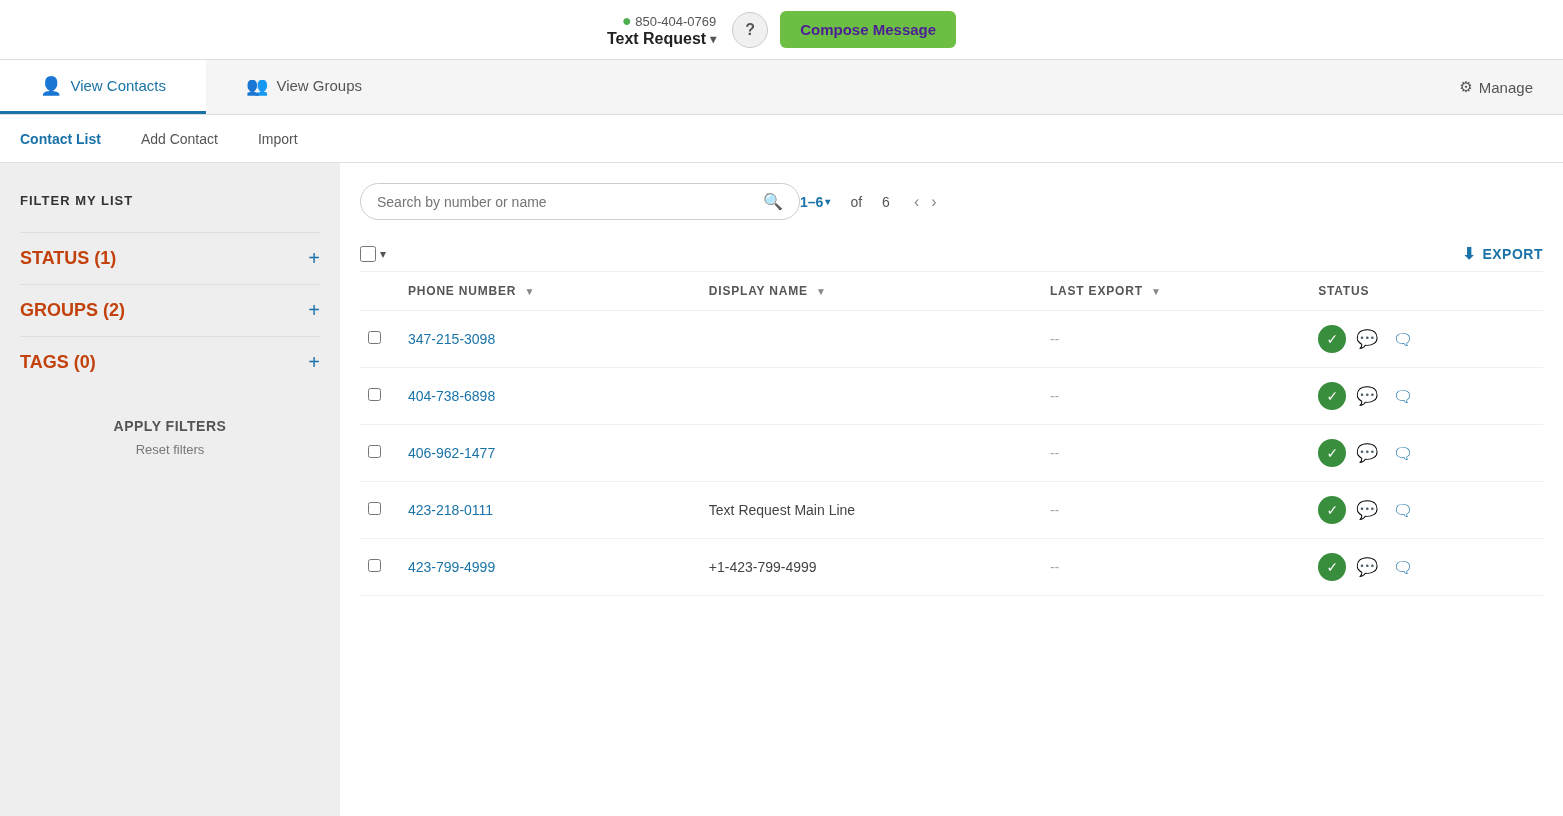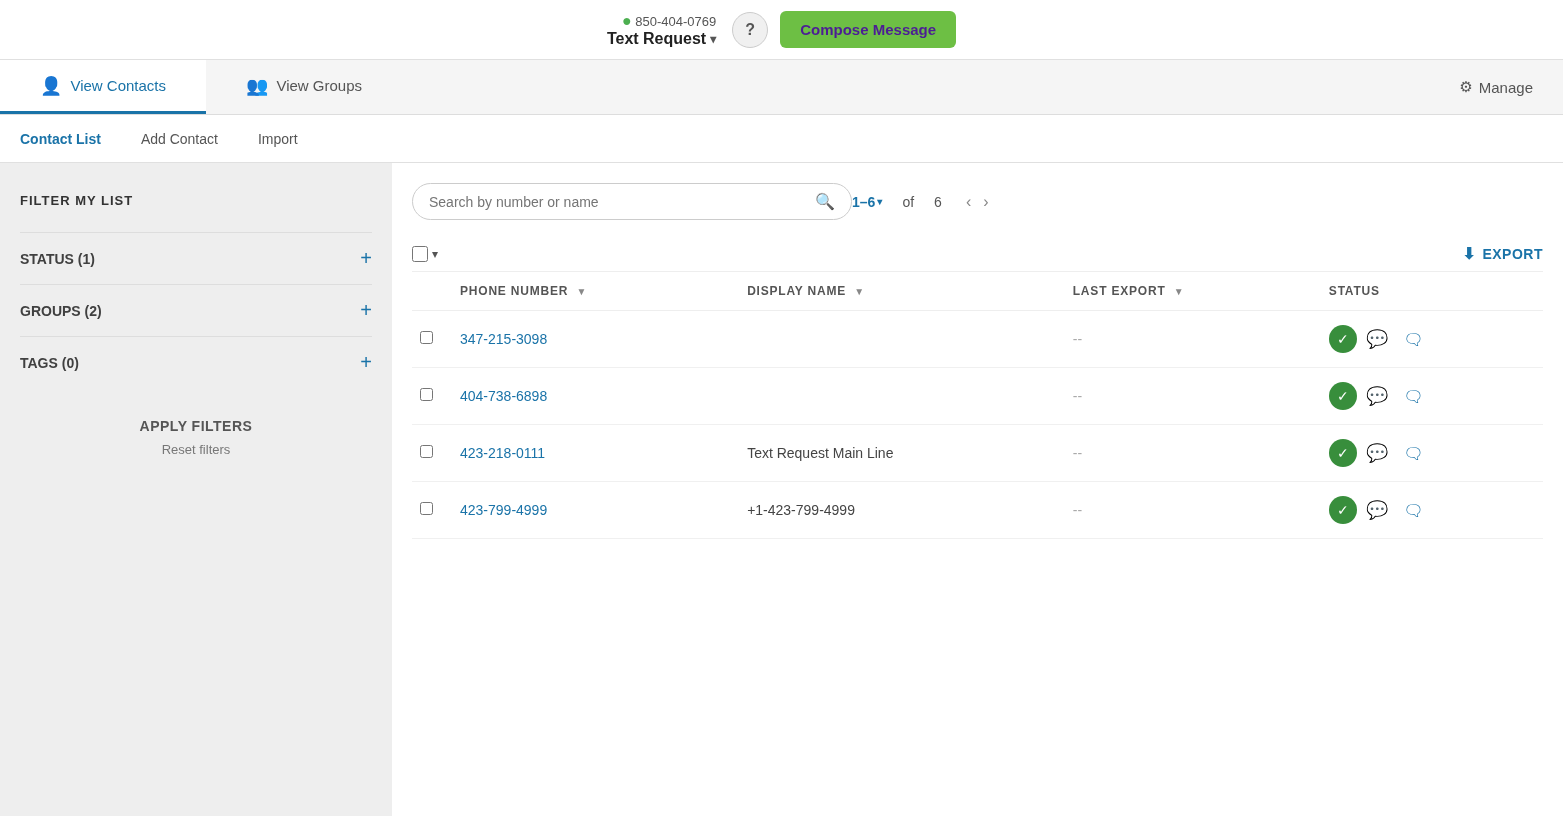--- a/index.html
+++ b/index.html
@@ -124,44 +124,44 @@
     }
 
     
     .main-content {
       display: flex;
       height: calc(100vh - 163px);
     }
 
     
     .sidebar {
-      width: 392px;
+      width: 340px;
       background: #eeeeee;
       padding: 30px 20px 20px 20px;
       flex-shrink: 0;
     }
     .filter-title {
       font-size: 13px;
       font-weight: 700;
       color: #333;
       letter-spacing: 1px;
       margin-bottom: 24px;
     }
     .filter-section {
       display: flex;
       align-items: center;
       justify-content: space-between;
       padding: 14px 0;
       border-top: 1px solid #ddd;
       cursor: pointer;
     }
     .filter-section-label {
-      font-size: 14px;
-      font-weight: 700;
-      color: #404040;
+      font-size: 18px;
+      font-weight: 700;
+      color: #c2410c;
     }
     .filter-plus {
       font-size: 20px;
       color: #1a73a8;
       font-weight: 300;
     }
     .apply-filters {
       margin-top: 30px;
       text-align: center;
       font-size: 14px;
@@ -493,20 +493,33 @@
       <td>
         <div class="status-cell">
           <div class="status-check">✓</div>
           <span class="action-icon" title="Start conversation">💬</span>
           <span class="action-icon" title="Message" style="font-size:16px; margin-left:4px;">🗨</span>
         </div>
       </td>
     </tr>
           <tr>
       <td><input type="checkbox" style=""></td>
+      <td><a class="phone-link" href="#">406-962-1477</a></td>
+      <td><span class="display-name"></span></td>
+      <td><span class="last-contact">--</span></td>
+      <td>
+        <div class="status-cell">
+          <div class="status-check">✓</div>
+          <span class="action-icon" title="Start conversation">💬</span>
+          <span class="action-icon" title="Message" style="font-size:16px; margin-left:4px;">🗨</span>
+        </div>
+      </td>
+    </tr>
+          <tr>
+      <td><input type="checkbox" style=""></td>
       <td><a class="phone-link" href="#">423-218-0111</a></td>
       <td><span class="display-name">Text Request Main Line</span></td>
       <td><span class="last-contact">--</span></td>
       <td>
         <div class="status-cell">
           <div class="status-check">✓</div>
           <span class="action-icon" title="Start conversation">💬</span>
           <span class="action-icon" title="Message" style="font-size:16px; margin-left:4px;">🗨</span>
         </div>
       </td>

